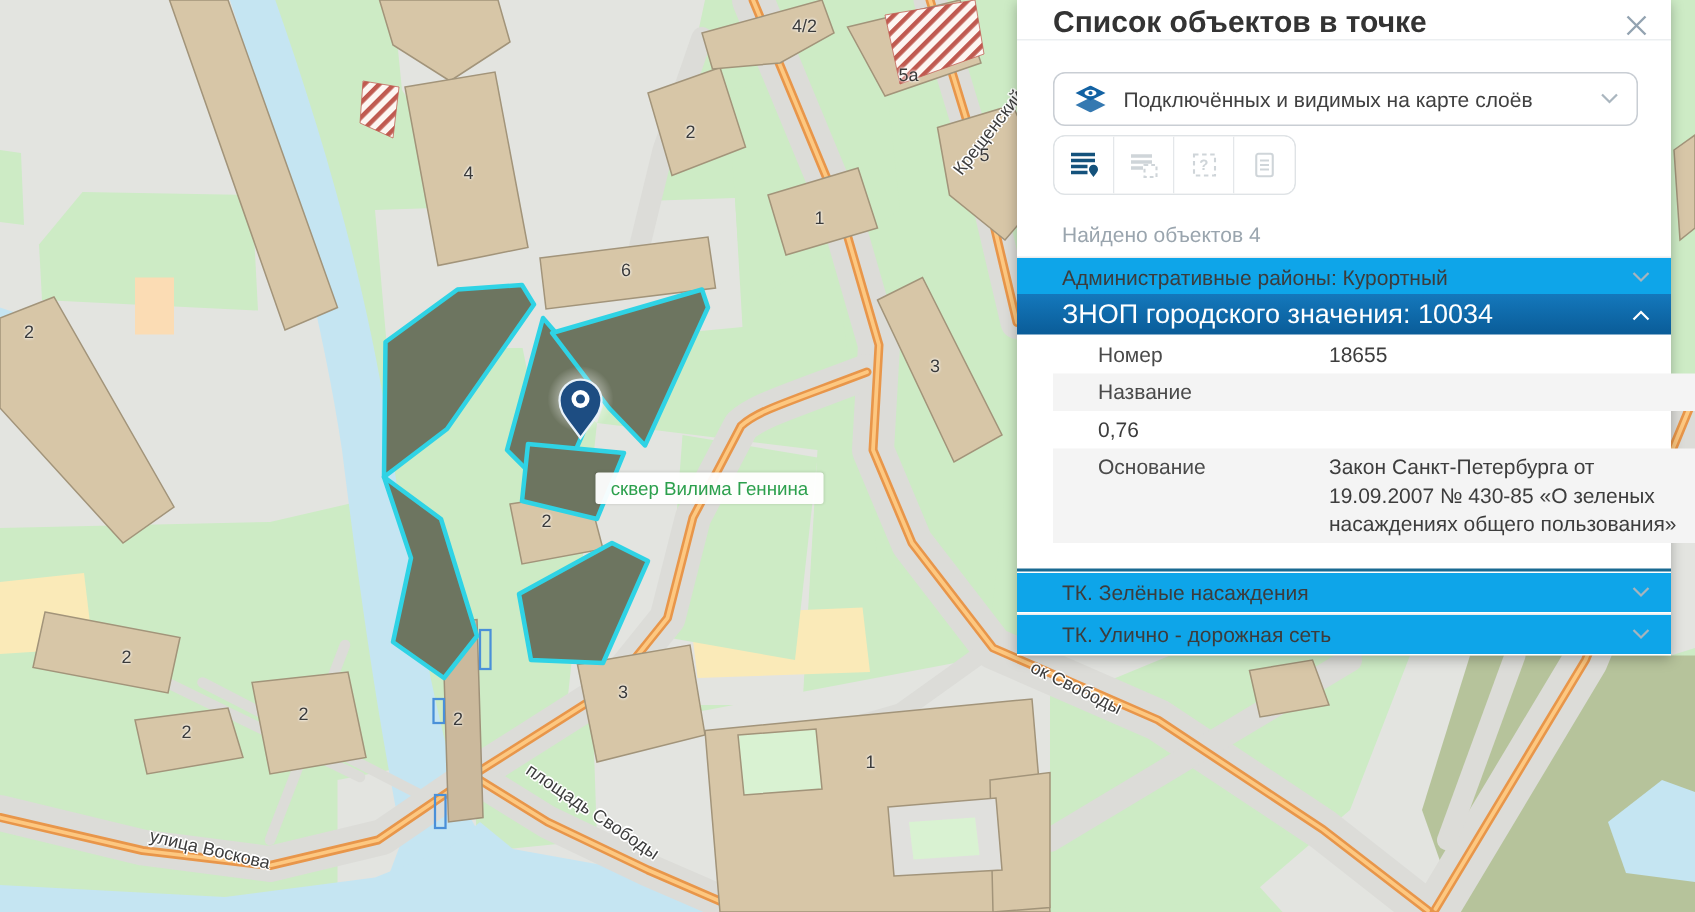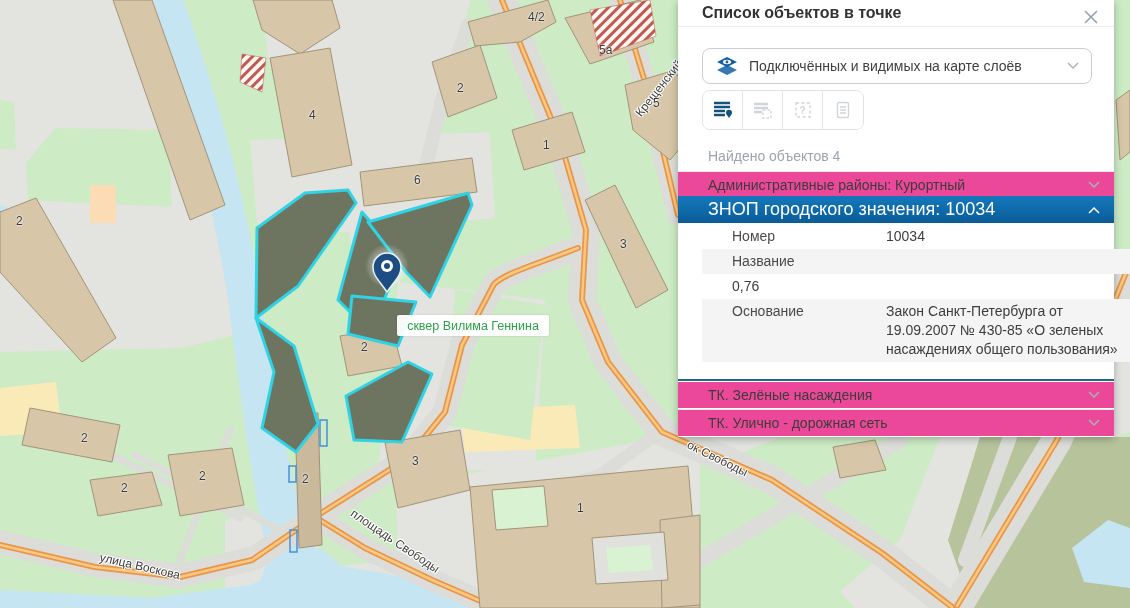--- a/index.html
+++ b/index.html
@@ -13,36 +13,36 @@
           transform-origin:left center;}
   .bnum{position:absolute;font-size:12px;color:#3a3a3a;white-space:nowrap;
         text-shadow:0 0 2px #fff,0 0 2px #fff;}
   .object-chip{position:absolute;left:397px;top:315px;width:152px;height:21px;background:rgba(255,255,255,.95);
         border-radius:2px;display:flex;align-items:center;justify-content:center;
         font-size:12.5px;color:#2ca04d;box-shadow:0 0 2px rgba(0,0,0,.15);}
   
   #panel{position:absolute;left:678px;top:0;width:436px;height:437px;background:#fff;
          box-shadow:0 2px 8px rgba(0,0,0,.28);color:#3f3f3f;}
   .p-header{height:26px;border-bottom:1px solid #eceff1;display:flex;align-items:flex-start;}
-  .p-title{font-size:16px;font-weight:bold;color:#333;margin:4px 0 0 24px;}
+  .p-title{font-size:20px;font-weight:bold;color:#333;margin:4px 0 0 24px;}
   .p-close{position:absolute;right:12px;top:6px;width:22px;height:22px;cursor:pointer;
            display:flex;align-items:center;justify-content:center;background:none;border:none;padding:0;}
   .dropdown{position:absolute;left:24px;top:48px;width:388px;height:34px;border:1px solid #c9ced4;
             border-radius:8px;display:flex;align-items:center;background:#fff;cursor:pointer;}
   .dropdown .dd-icon{margin:0 10px 0 12px;display:flex;}
   .dd-text{font-size:14px;color:#404040;flex:1;}
   .dd-chev{margin-right:12px;display:flex;}
   .toolbar{position:absolute;left:24px;top:90px;display:flex;border:1px solid #dfe3e6;border-radius:8px;overflow:hidden;}
   .tbtn{width:40px;height:38px;background:#fff;border:none;border-right:1px solid #e4e7ea;cursor:pointer;
         display:flex;align-items:center;justify-content:center;padding:0;position:relative;}
   .tbtn:last-child{border-right:none;}
   .tbtn .q{position:absolute;font-size:10px;color:#cfd5d9;font-weight:bold;}
   .found{position:absolute;left:30px;top:148px;font-size:14px;color:#9aa5ae;}
   .divider{position:absolute;left:0;width:436px;height:1px;background:#e9ecee;}
-  .acc-row{position:absolute;left:0;width:436px;height:25px;display:flex;align-items:center;cursor:pointer;background:#ec4899;}
+  .acc-row{position:absolute;left:0;width:436px;height:25px;display:flex;align-items:center;cursor:pointer;background:#0ea5e9;}
   .acc-row .t{font-size:14px;color:#3c3c3c;margin-left:30px;flex:1;}
   .acc-row .chev{margin-right:14px;display:flex;}
   .acc-active{position:absolute;left:0;top:196px;width:436px;height:27px;display:flex;align-items:center;cursor:pointer;
               background:linear-gradient(180deg,#1478bc 0%,#0a5c98 100%);}
   .acc-active .t{font-size:18px;font-weight:400;color:#fff;margin-left:30px;flex:1;}
   .acc-active .chev{margin-right:14px;display:flex;}
   .details{position:absolute;left:0;top:224px;width:436px;padding-left:24px;}
   .drow{display:flex;padding:3px 0 3px 30px;font-size:14px;line-height:19px;}
   .drow:nth-child(even){background:#f4f4f4;}
   .dlabel{width:154px;color:#4a4a4a;flex:none;}
@@ -304,21 +304,21 @@
     <span class="chev">
       <svg width="12" height="8" viewBox="0 0 12 8">
           <polyline points="1,7 6,2 11,7" fill="none" stroke="#ffffff" stroke-width="1.5"></polyline>
         </svg>
     </span>
   </div>
 
   <div class="details">
     <div class="drow">
       <span class="dlabel">Номер</span>
-      <span class="dvalue">10034</span>
+      <span class="dvalue">18655</span>
     </div>
     <div class="drow">
       <span class="dlabel">Название</span>
     </div>
     <div class="drow">
       <span class="dvalue">0,76</span>
     </div>
     <div class="drow">
       <span class="dlabel">Основание</span>
       <span class="dvalue">Закон Санкт-Петербурга от 19.09.2007 № 430-85 «О зеленых насаждениях общего пользования»</span>

